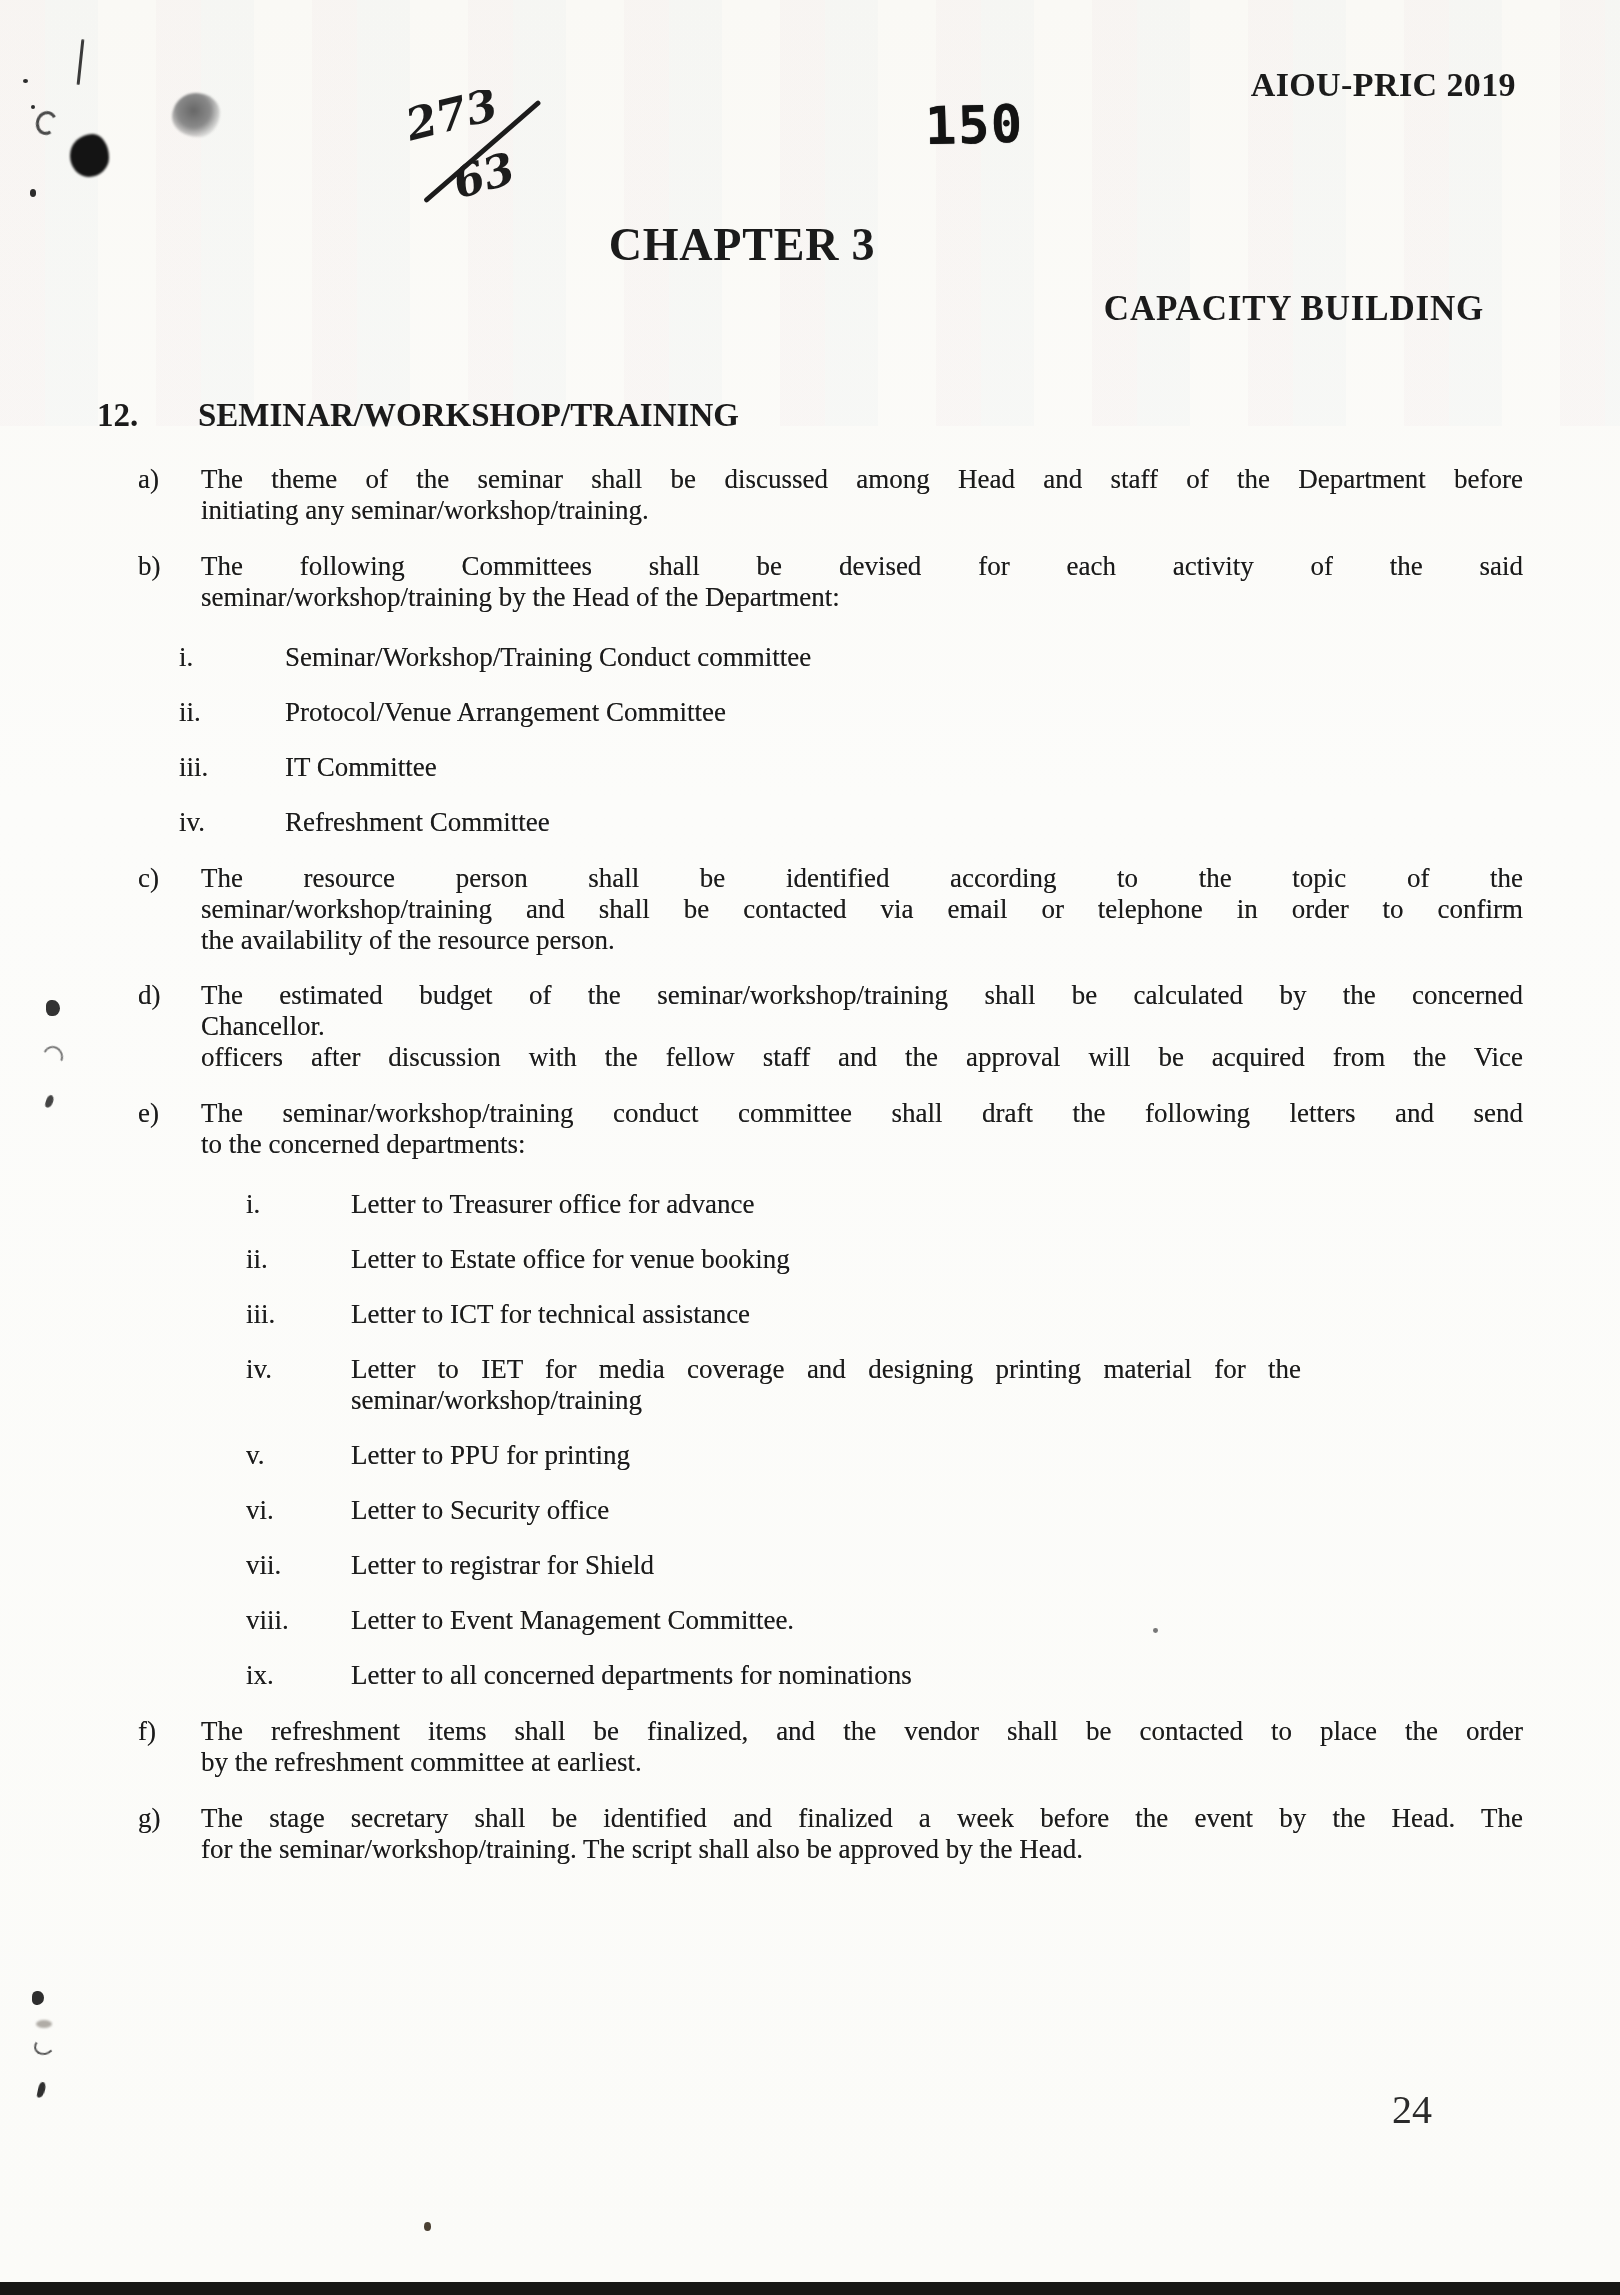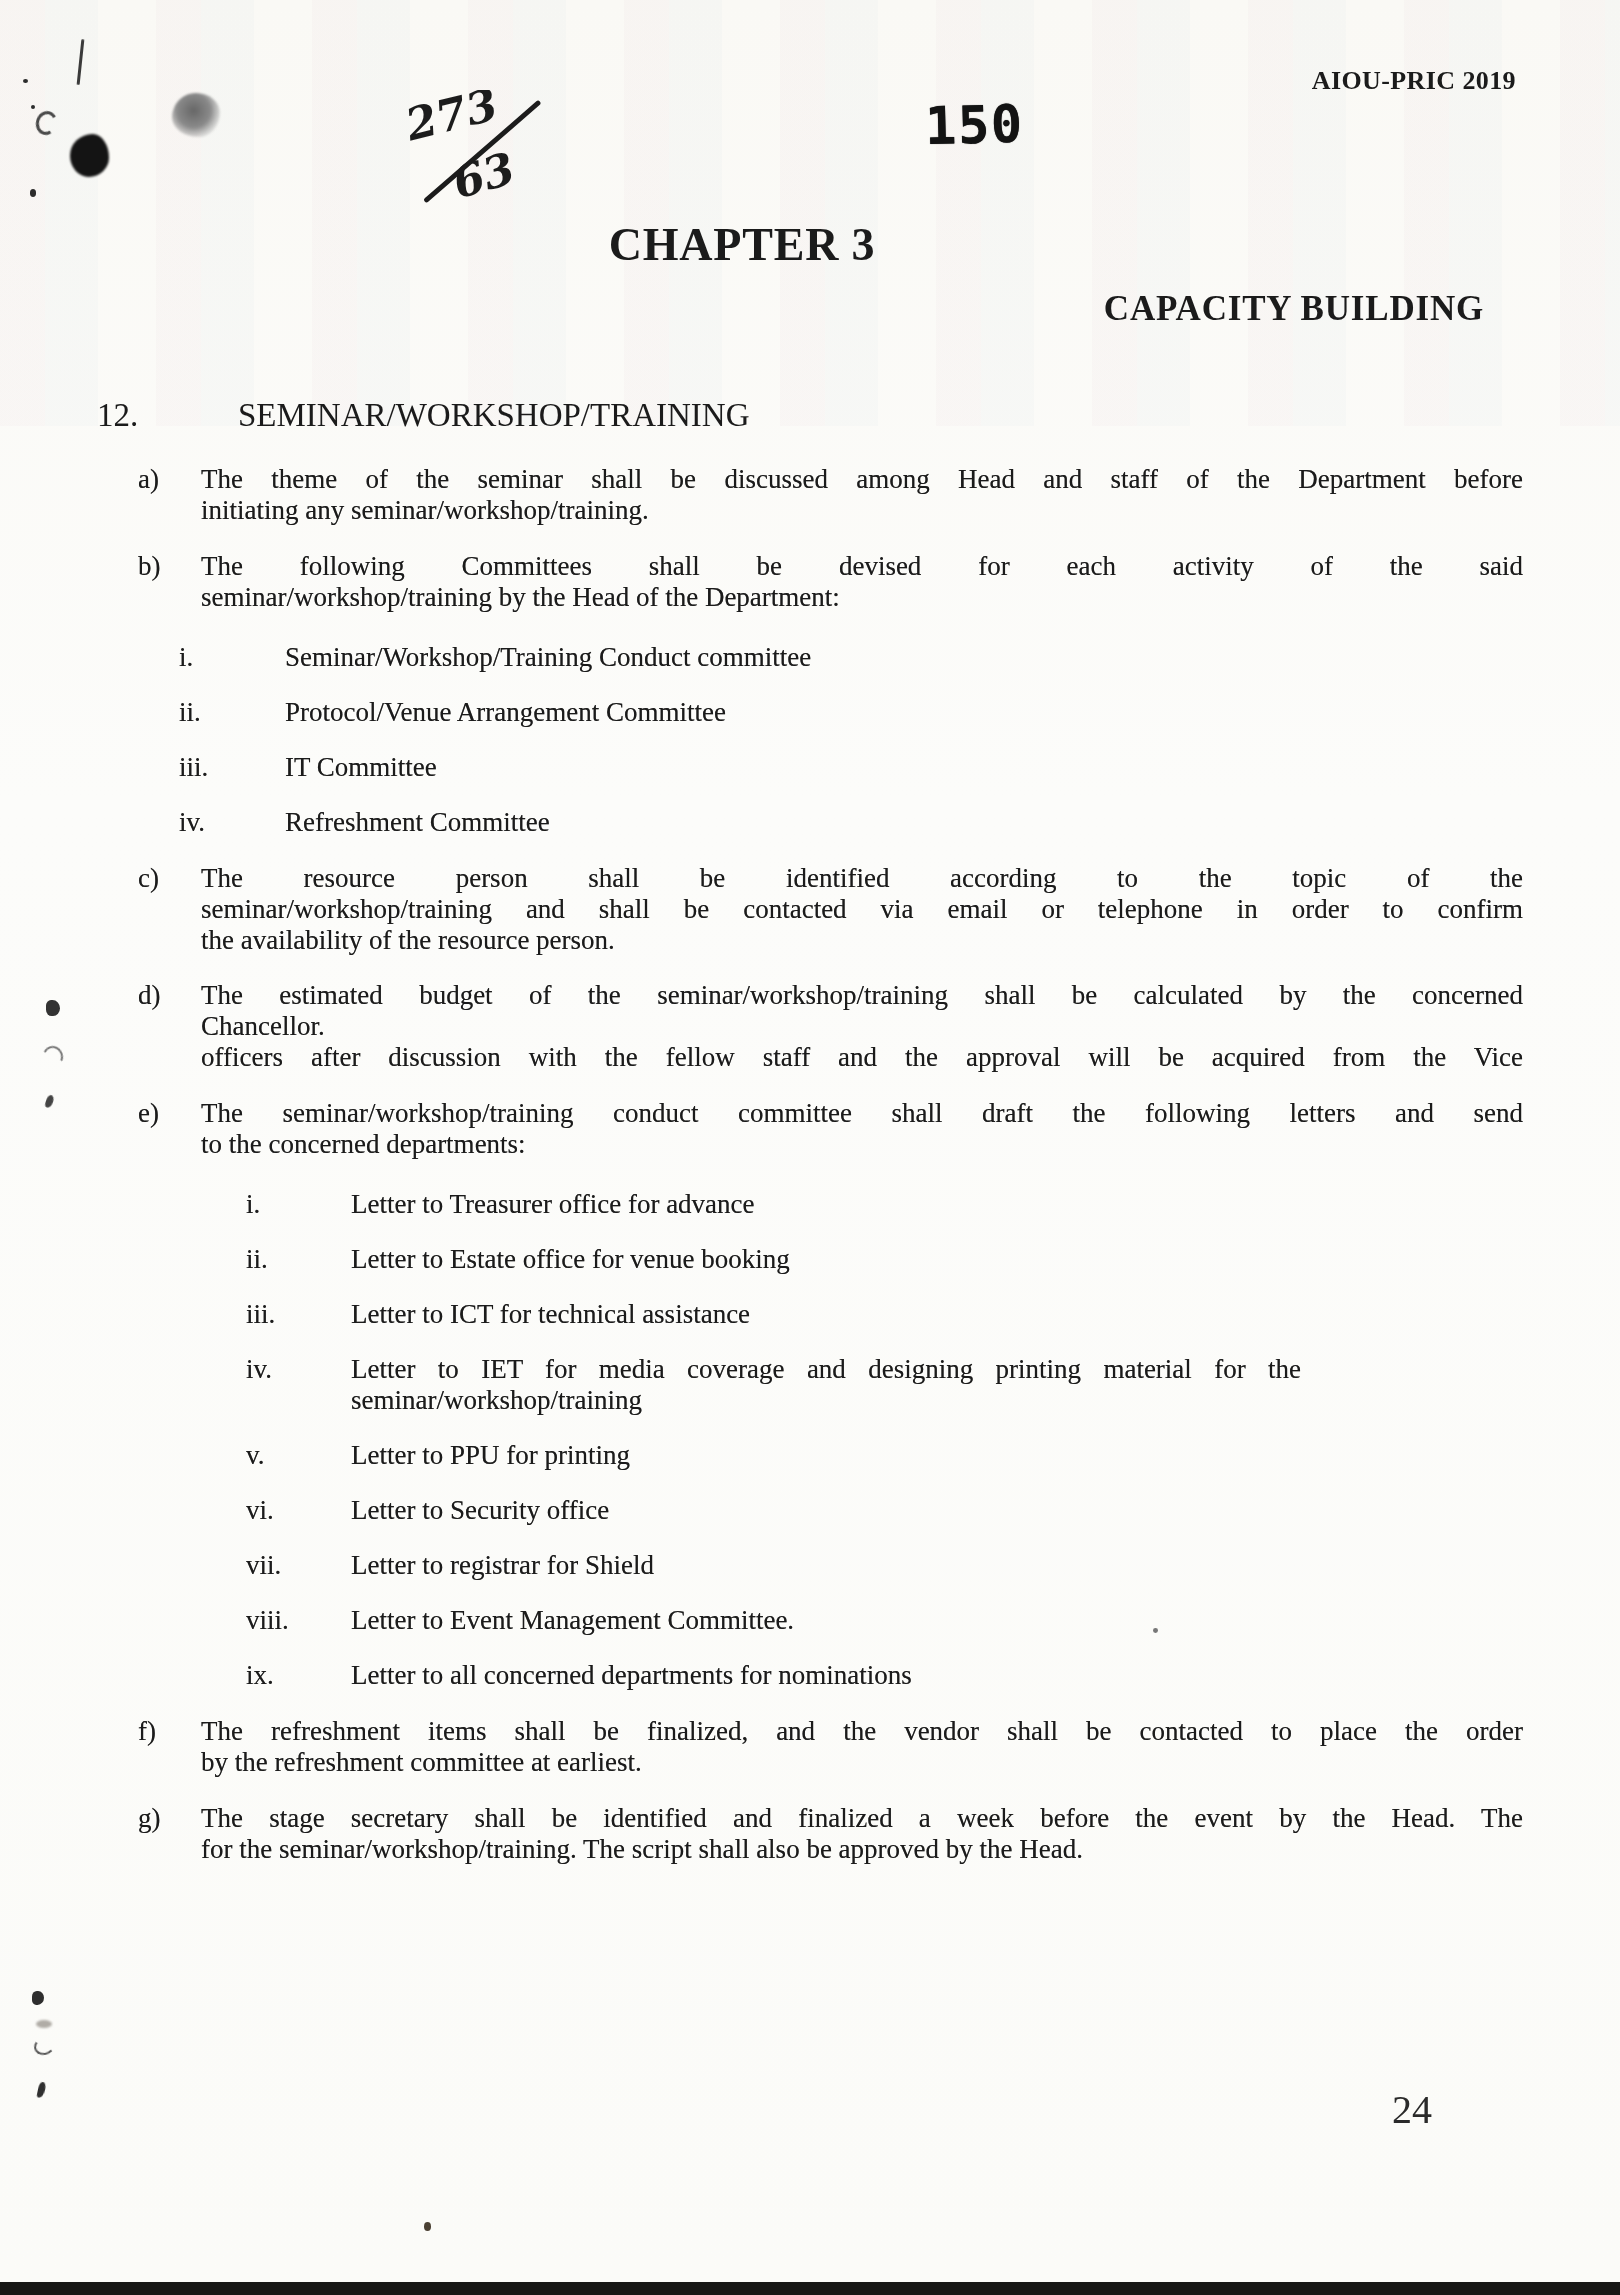--- a/index.html
+++ b/index.html
@@ -2,31 +2,31 @@
 <html style="font-size:13px"><head>
 <meta charset="utf-8">
 <style>
   html,body{margin:0;padding:0;background:#fbfaf7;}
   .page{position:relative;width:1621px;height:2295px;overflow:hidden;
     background:linear-gradient(180deg,#faf9f5 0%,#fcfcfa 35%,#fbfbf8 100%);
     font-family:"Liberation Serif",serif;color:#1b1b1b;}
   .page::before{content:"";position:absolute;left:0;top:0;right:0;height:426px;pointer-events:none;
     background:repeating-linear-gradient(90deg,rgba(195,145,170,.045) 0 45px,rgba(140,175,195,.04) 45px 98px,rgba(255,255,255,0) 98px 156px);}
   
-  .hdr{position:absolute;top:66px;right:105px;font-size:26px;font-weight:bold;letter-spacing:0.4px;}
+  .hdr{position:absolute;top:66px;right:105px;font-size:34px;font-weight:bold;letter-spacing:0.4px;}
   .stamp{position:absolute;top:95px;left:925px;font-family:"DejaVu Sans Mono",monospace;
     font-weight:bold;font-size:52px;letter-spacing:1.6px;color:#131313;transform:rotate(-1.5deg);
     text-shadow:0 0 0.8px #222;}
   .handwriting{position:absolute;left:402px;top:90px;}
   
   .chapter{position:absolute;top:223px;left:0;width:1484px;text-align:center;font-weight:bold;}
   .chapter-title{font-size:46px;line-height:43px;letter-spacing:0.8px;}
   .chapter-sub{font-size:35px;line-height:43px;margin-top:21px;letter-spacing:0.8px;text-align:right;}
   
-  .sechead{position:absolute;top:396px;left:0;right:0;font-weight:normal;font-size:33px;line-height:39px;padding-left:40px;}
+  .sechead{position:absolute;top:396px;left:0;right:0;font-weight:bold;font-size:33px;line-height:39px;}
   .secnum{position:absolute;left:97px;}
   .sectitle{margin-left:198px;}
   
   .content{position:absolute;top:464px;left:0;right:0;font-size:27px;line-height:31px;
     text-shadow:0 0 0.5px rgba(0,0,0,.5);}
   .item{position:relative;margin-bottom:24.6px;}
   .ltr{position:absolute;left:138px;top:0;}
   .body{margin-left:201px;margin-right:98px;}
   .jline{text-align:justify;text-align-last:justify;}
   .jline.last{text-align-last:left;}

